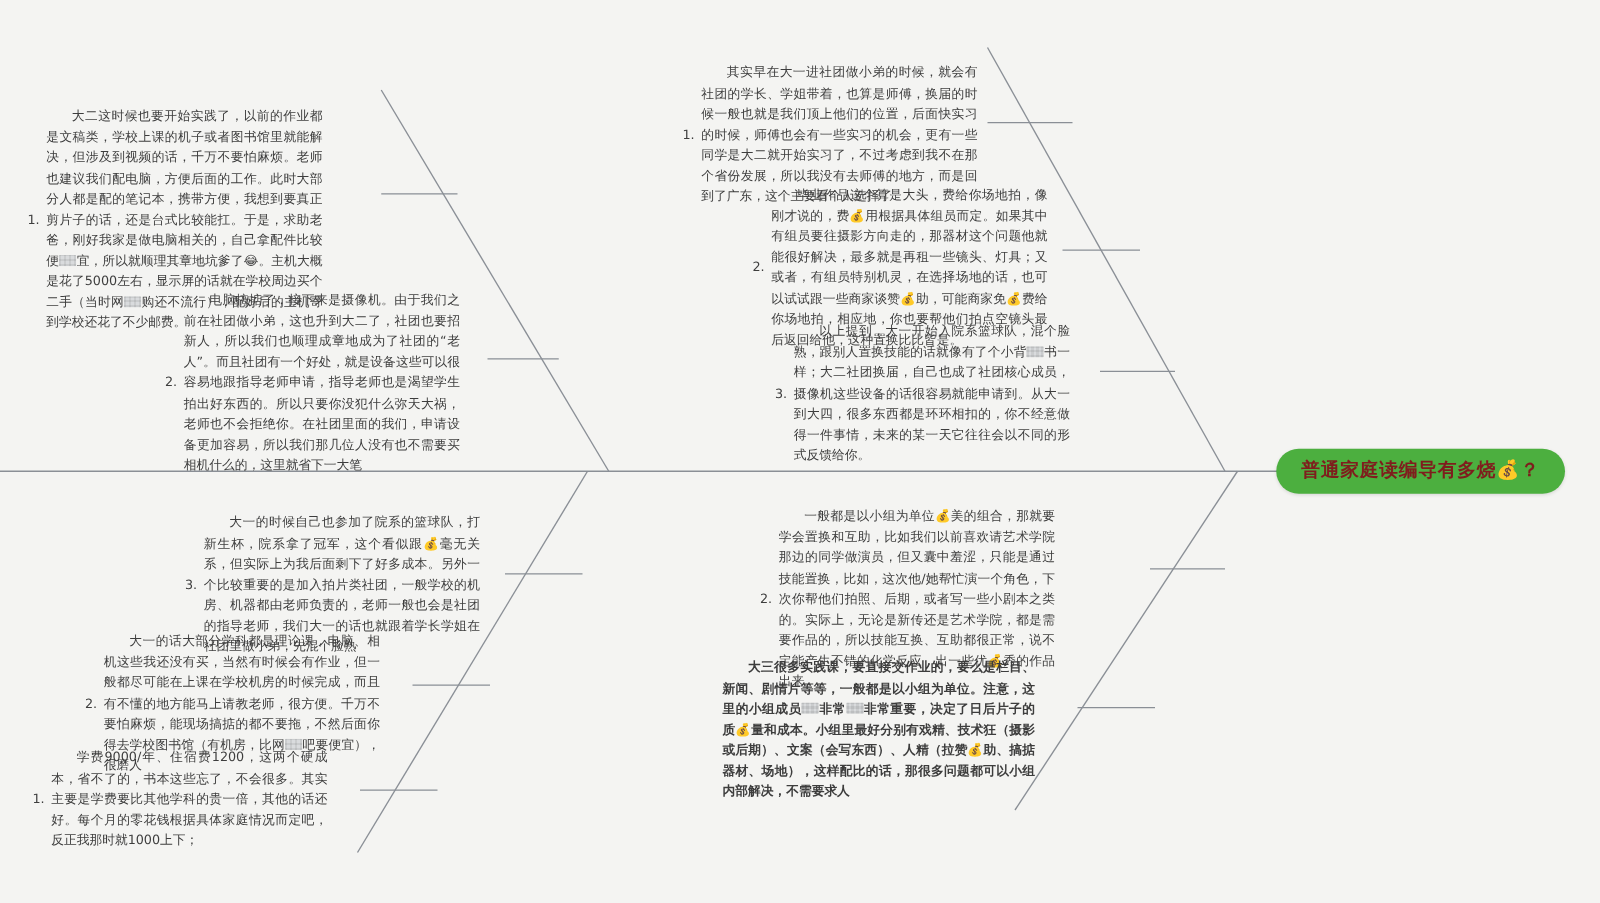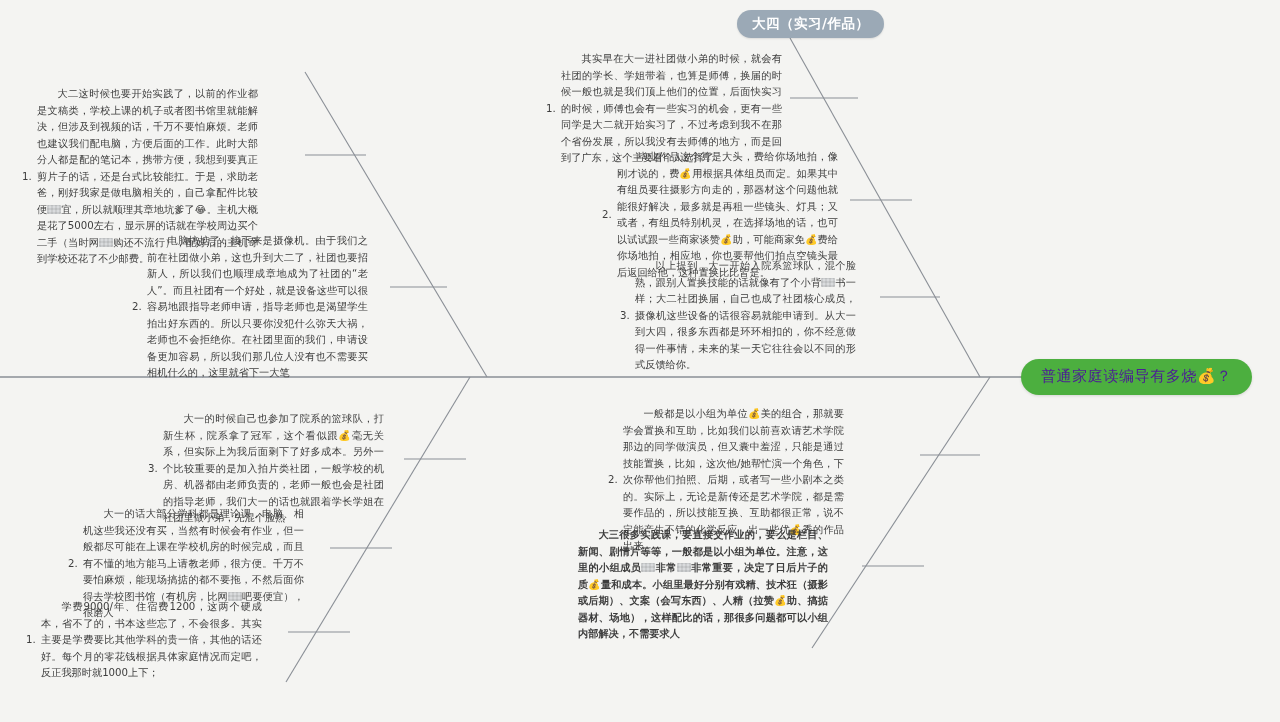--- a/index.html
+++ b/index.html
@@ -38,24 +38,24 @@
     padding: 6px 15px 7px 15px;
     white-space: nowrap;
     line-height: 1.1;
     box-shadow: 0 1px 2px rgba(0,0,0,.10);
   }
 
   
   .head-node {
     position: absolute;
     background: #4caf3f;
-    color: #4c1d95;
+    color: #7f1d1d;
     border-radius: 19px;
     font-size: 15px;
-    font-weight: 400;
+    font-weight: 700;
     letter-spacing: .6px;
     padding: 9px 20px 10px 20px;
     white-space: nowrap;
     line-height: 1.15;
     box-shadow: 0 1px 3px rgba(0,0,0,.12);
   }
 
   
   .note {
     position: absolute;
@@ -122,21 +122,20 @@
     <line x1="330" y1="548" x2="392" y2="548" stroke="#8a8f96" stroke-width="1"></line>
     <line x1="288" y1="632" x2="350" y2="632" stroke="#8a8f96" stroke-width="1"></line>
 
     <line x1="920" y1="455" x2="980" y2="455" stroke="#8a8f96" stroke-width="1"></line>
     <line x1="862" y1="566" x2="924" y2="566" stroke="#8a8f96" stroke-width="1"></line>
   </svg>
 
   <div class="head-node" style="left:1021px; top:359px;">普通家庭读编导有多烧💰？</div>
 
 
-  <div class="pill" style="left:737px; top:10px;">大四（实习/作品）</div>
 
 
 
   <div class="note" style="left:22px; top:86px; width:236px;">
     <span class="num">1.</span>
     <span class="body"><span>大二这时候也要开始实践了，以前的作业都是文稿类，学校上课的机子或者图书馆里就能解决，但涉及到视频的话，千万不要怕麻烦。老师也建议我们配电脑，方便后面的工作。此时大部分人都是配的笔记本，携带方便，我想到要真正剪片子的话，还是台式比较能扛。于是，求助老爸，刚好我家是做电脑相关的，自己拿配件比较便</span><span class="mosaic"></span><span>宜，所以就顺理其章地坑爹了😂。主机大概是花了5000左右，显示屏的话就在学校周边买个二手（当时网</span><span class="mosaic"></span><span>购还不流行），配好后的主机寄到学校还花了不少邮费。</span></span>
   </div>
 
   <div class="note" style="left:132px; top:233px; width:236px;">
     <span class="num">2.</span>

